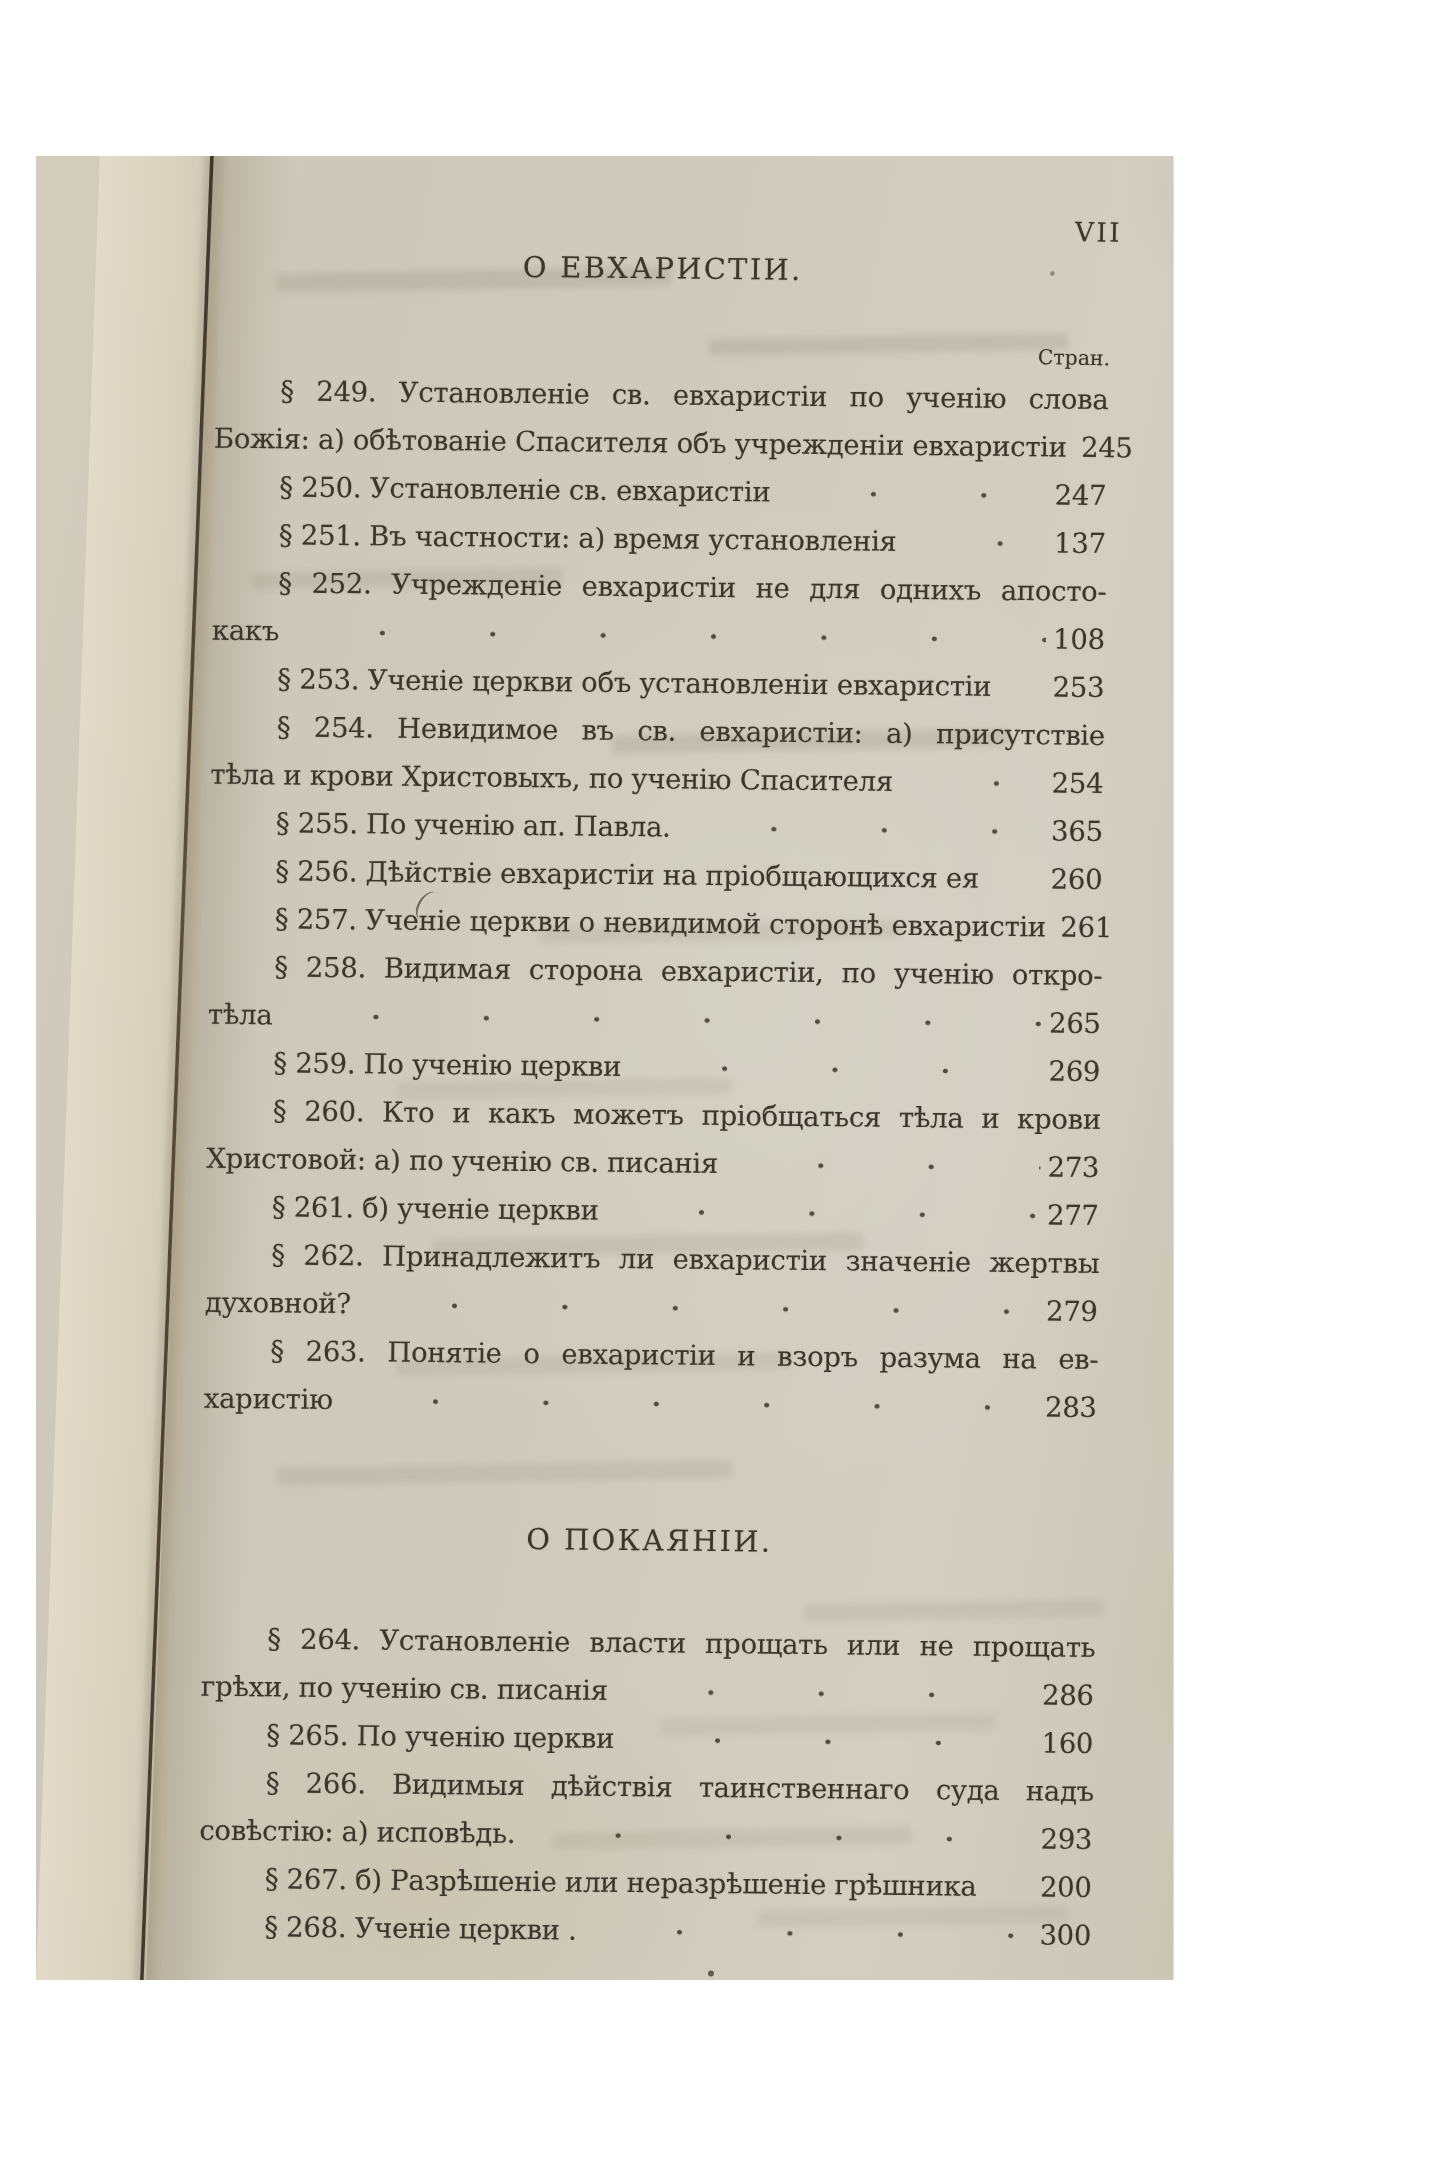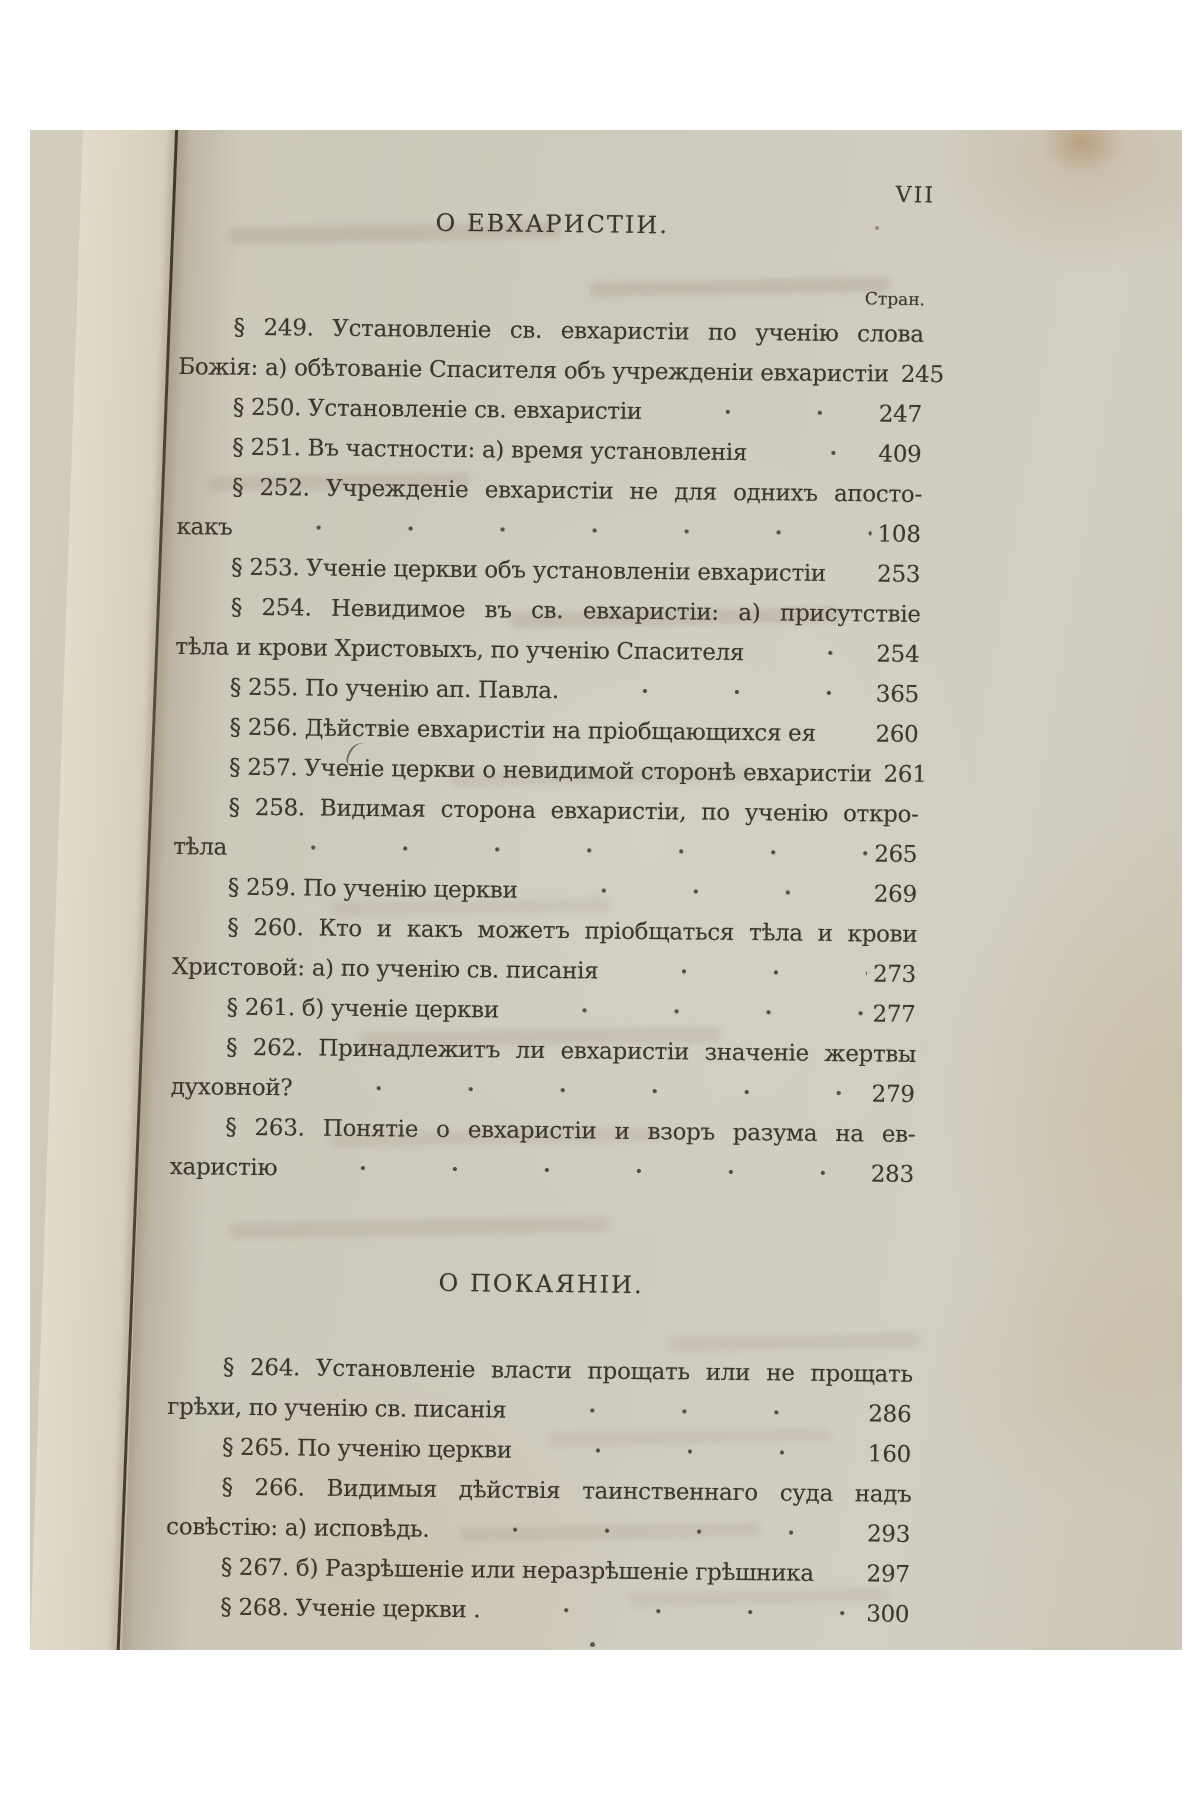--- a/index.html
+++ b/index.html
@@ -3,21 +3,21 @@
 <meta charset="utf-8">
 <style>
   html,body{margin:0;padding:0;}
   body{
     width:1200px;height:1800px;position:relative;
     background:#ffffff;overflow:hidden;
     font-family:"DejaVu Serif","Liberation Serif",serif;
   }
   
   .photo{
-    position:absolute;left:30px;top:130px;width:1152px;height:1520px;
+    position:absolute;left:30px;top:130px;width:948px;height:1520px;
     background:
       radial-gradient(220px 160px at 1060px 30px, rgba(164,118,58,.18), transparent 70%),
       radial-gradient(60px 45px at 1052px 12px, rgba(150,98,40,.35), transparent 70%),
       radial-gradient(300px 420px at 1120px 980px, rgba(190,160,95,.20), transparent 70%),
       radial-gradient(260px 200px at 1080px 1240px, rgba(185,158,100,.16), transparent 70%),
       radial-gradient(400px 300px at 330px 1440px, rgba(188,166,112,.14), transparent 70%),
       radial-gradient(500px 600px at 600px 700px, rgba(255,255,255,.10), transparent 75%),
       linear-gradient(100deg, #d3cdbd 0%, #ccc8ba 22%, #cfcbbe 55%, #d2cec2 78%, #cbc6b6 100%);
     overflow:hidden;
   }
@@ -142,21 +142,21 @@
           <div class="line last">
             <span class="frag indent">§ 250. Установленіе св. евхаристіи</span>
             <span class="leader"></span>
             <span class="pg">247</span>
           </div>
         </div>
         <div class="entry">
           <div class="line last">
             <span class="frag indent">§ 251. Въ частности: а) время установленія</span>
             <span class="leader"></span>
-            <span class="pg">409</span>
+            <span class="pg">137</span>
           </div>
         </div>
         <div class="entry">
           <div class="line full">§ 252. Учрежденіе евхаристіи не для однихъ апосто-</div>
           <div class="line last">
             <span class="frag">какъ</span>
             <span class="leader"></span>
             <span class="pg">108</span>
           </div>
         </div>
@@ -263,21 +263,21 @@
           <div class="line last">
             <span class="frag">совѣстію: а) исповѣдь.</span>
             <span class="leader"></span>
             <span class="pg">293</span>
           </div>
         </div>
         <div class="entry">
           <div class="line last">
             <span class="frag indent">§ 267. б) Разрѣшеніе или неразрѣшеніе грѣшника</span>
             <span class="leader"></span>
-            <span class="pg">297</span>
+            <span class="pg">200</span>
           </div>
         </div>
         <div class="entry">
           <div class="line last">
             <span class="frag indent">§ 268. Ученіе церкви .</span>
             <span class="leader"></span>
             <span class="pg">300</span>
           </div>
         </div>
       </div>

